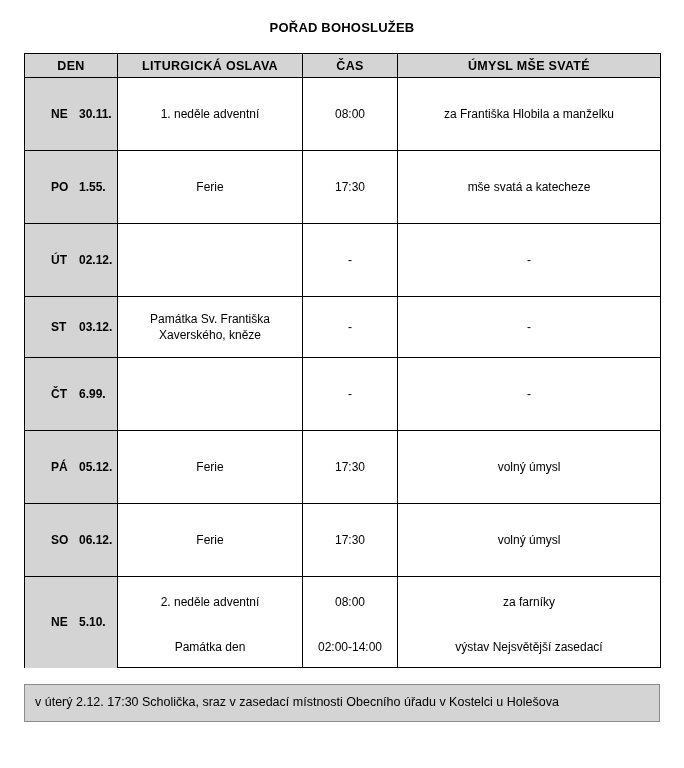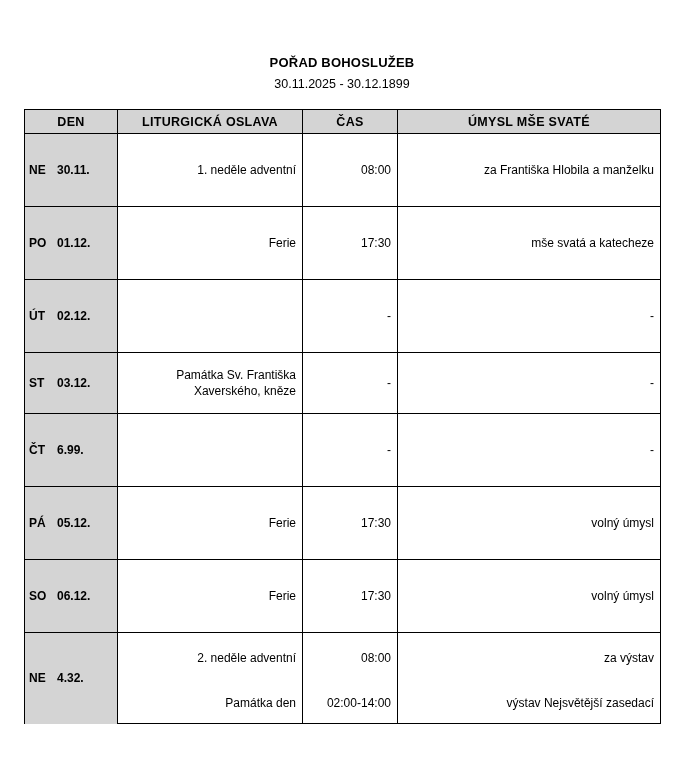--- a/index.html
+++ b/index.html
@@ -16,21 +16,20 @@
     overflow: hidden;
   }
   .page {
     width: 684px;
     height: 768px;
     box-sizing: border-box;
     padding: 18px 24px 0 24px;
   }
   .header {
     text-align: center;
-    margin-top: 35px;
   }
   .header .line1 {
     font-size: 13px;
     font-weight: bold;
     letter-spacing: 0.2px;
     line-height: 20px;
   }
   .header .line2 {
     font-size: 13px;
     font-weight: bold;
@@ -67,33 +66,33 @@
   }
   .col-day { width: 93px; }
   .col-lit { width: 185px; }
   .col-time { width: 95px; }
   .col-int { width: 263px; }
 
   td.day-cell {
     background: #d4d4d4;
     font-weight: bold;
     font-size: 12.5px;
-    padding-left: 4px;
+    padding-left: 26px;
     white-space: nowrap;
   }
   td.day-cell .dow {
     display: inline-block;
     min-width: 22px;
   }
   td.day-cell .date {
     display: inline-block;
     margin-left: 6px;
   }
   td.lit-cell, td.time-cell, td.int-cell {
-    text-align: right;
+    text-align: center;
     padding: 4px 6px;
     line-height: 16px;
   }
   tr.row-main > td {
     height: 64px;
   }
   tr.row-main.tall > td {
     height: 52px;
   }
   .sub-row td {
@@ -116,21 +115,20 @@
     padding: 8px 10px 9px 10px;
   }
 </style>
 </head>
 <body>
 
 <div class="page">
 
   <div class="header">
     <div class="line1">POŘAD BOHOSLUŽEB</div>
-    <div class="line3">30.11.2025 - 30.12.1899</div>
   </div>
 
   <table class="schedule">
     <colgroup>
       <col class="col-day">
       <col class="col-lit">
       <col class="col-time">
       <col class="col-int">
     </colgroup>
     <thead>
@@ -147,21 +145,21 @@
         <td class="day-cell">
           <span class="dow">NE</span><span class="date">30.11.</span>
         </td>
         <td class="lit-cell">1. neděle adventní</td>
         <td class="time-cell">08:00</td>
         <td class="int-cell">za Františka Hlobila a manželku</td>
       </tr>
 
       <tr class="row-main">
         <td class="day-cell">
-          <span class="dow">PO</span><span class="date">01.12.</span>
+          <span class="dow">PO</span><span class="date">1.55.</span>
         </td>
         <td class="lit-cell">Ferie</td>
         <td class="time-cell">17:30</td>
         <td class="int-cell">mše svatá a katecheze</td>
       </tr>
 
       <tr class="row-main">
         <td class="day-cell">
           <span class="dow">ÚT</span><span class="date">02.12.</span>
         </td>
@@ -201,29 +199,30 @@
         <td class="day-cell">
           <span class="dow">SO</span><span class="date">06.12.</span>
         </td>
         <td class="lit-cell">Ferie</td>
         <td class="time-cell">17:30</td>
         <td class="int-cell">volný úmysl</td>
       </tr>
 
       <tr class="main-of-split">
         <td class="day-cell" rowspan="2">
-          <span class="dow">NE</span><span class="date">4.32.</span>
+          <span class="dow">NE</span><span class="date">5.10.</span>
         </td>
         <td class="lit-cell">2. neděle adventní</td>
         <td class="time-cell">08:00</td>
-        <td class="int-cell">za výstav</td>
+        <td class="int-cell">za farníky</td>
       </tr>
       <tr class="sub-row">
         <td class="lit-cell">Památka den</td>
         <td class="time-cell">02:00-14:00</td>
         <td class="int-cell">výstav Nejsvětější zasedací</td>
       </tr>
 
     </tbody>
   </table>
 
+  <div class="note">v úterý 2.12. 17:30 Scholička, sraz v zasedací místnosti Obecního úřadu v Kostelci u Holešova</div>
 
 </div>
 
 </body></html>

